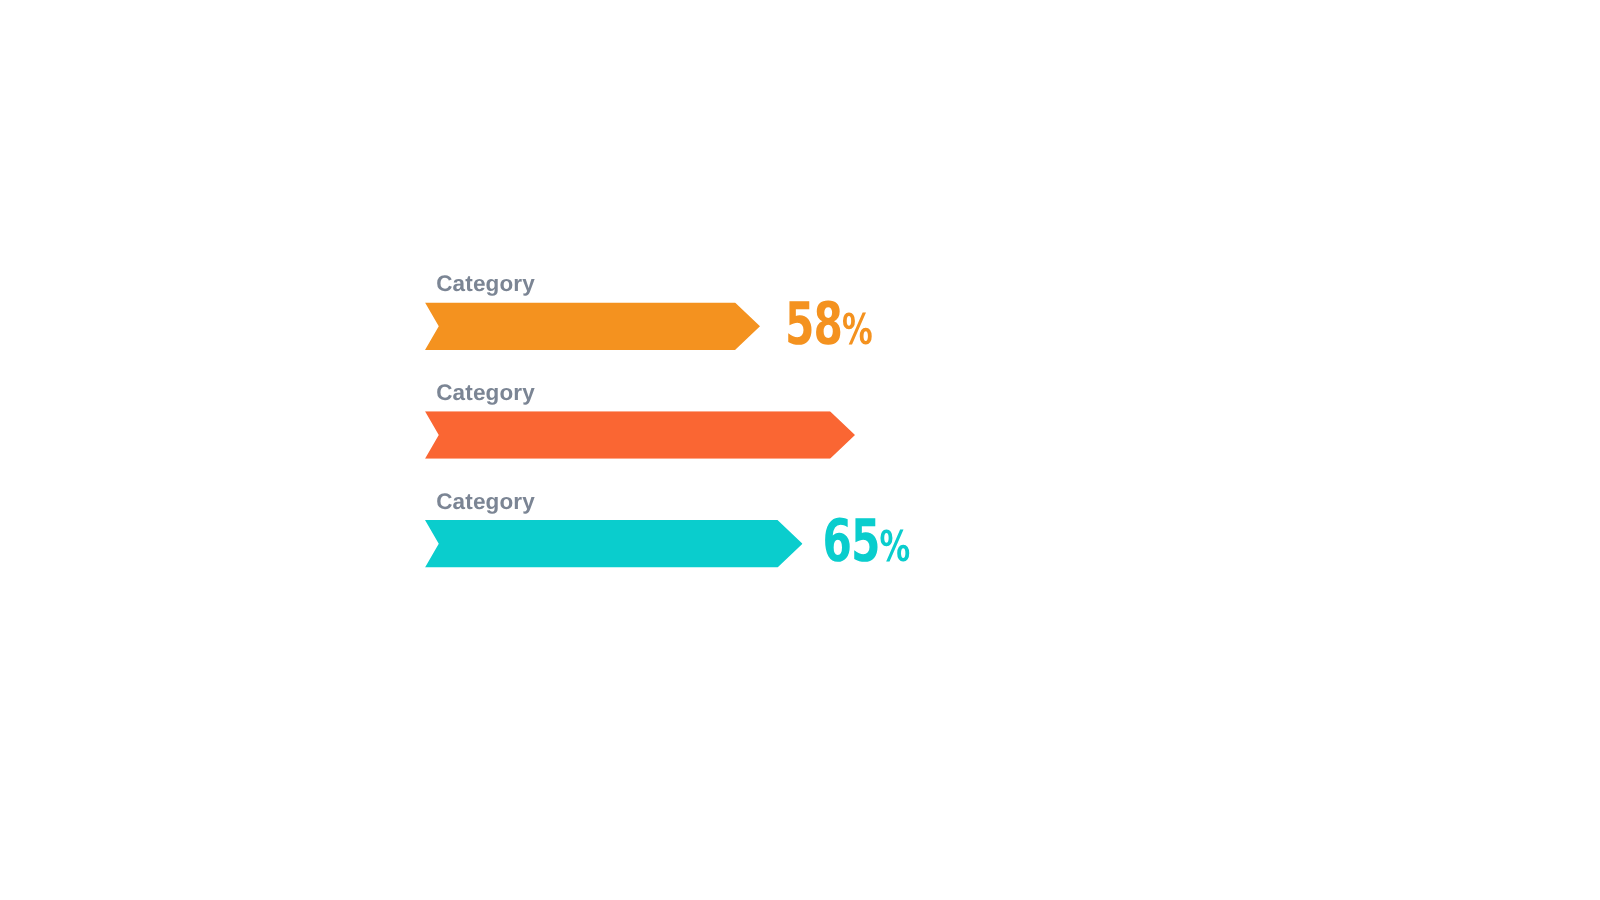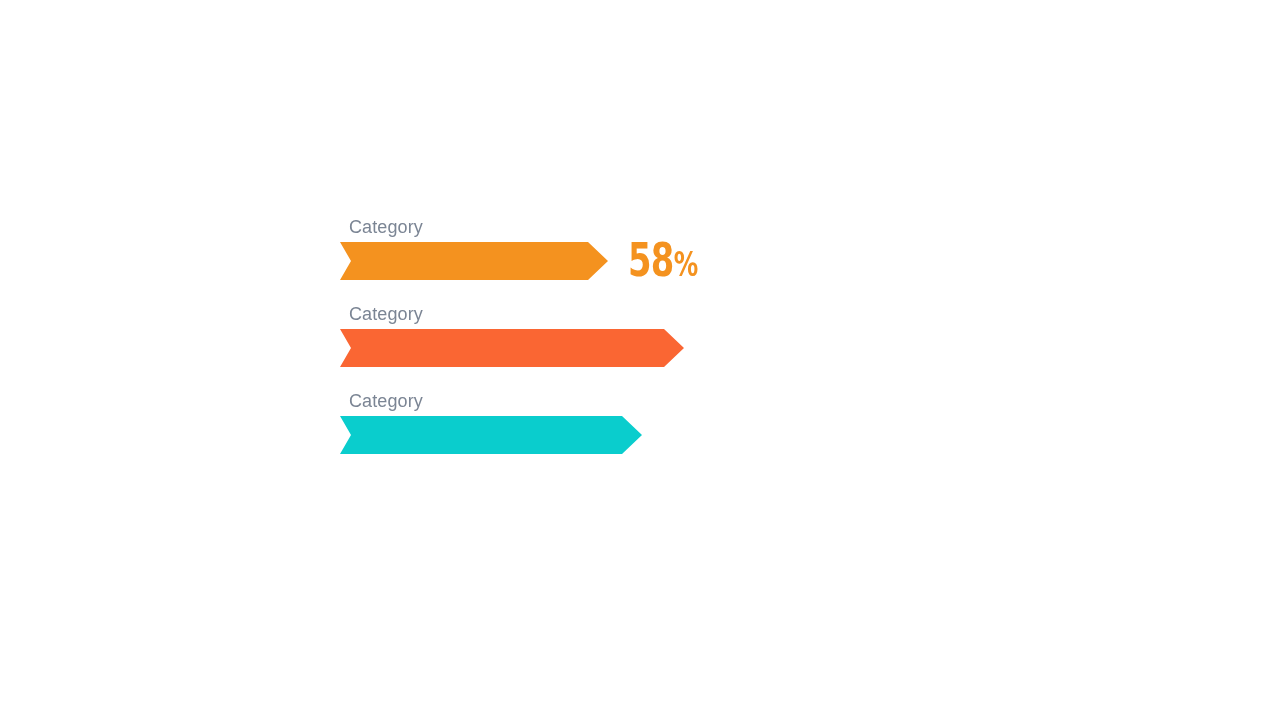--- a/index.html
+++ b/index.html
@@ -30,21 +30,21 @@
   }
 
   .row-0 { top: 216px; }
   .row-1 { top: 303px; }
   .row-2 { top: 390px; }
 
   .cat-label {
     font-size: 18px;
     line-height: 22px;
     color: #7b8594;
-    font-weight: 400;
+    font-weight: 700;
     letter-spacing: 0.1px;
     white-space: nowrap;
     padding-left: 9px;
     margin-bottom: 2px;
   }
 
   .bar-line {
     display: flex;
     align-items: center;
     height: 42px;
@@ -113,16 +113,21 @@
     </div>
   </div>
 
   <div class="bar-row row-2">
     <div class="cat-label" style="color: rgb(123, 133, 148);">Category</div>
     <div class="bar-line">
       <svg class="bar-shape" id="bar-svg-2" viewBox="0 0 302 38" width="302" height="38" preserveAspectRatio="none">
         <polygon id="bar-poly-2" points="0,0 282,0 302,19 282,38 0,38 11,19" fill="#0ACDCD"></polygon>
       </svg>
       <span class="gap-2"></span>
+      <span class="pct-wrap">
+        <span class="pct-value" id="pct-2" style="color: rgb(10, 205, 205);">
+          <span>65</span><span class="pct-sign">%</span>
+        </span>
+      </span>
     </div>
   </div>
 
 </div>
 
 </body></html>

